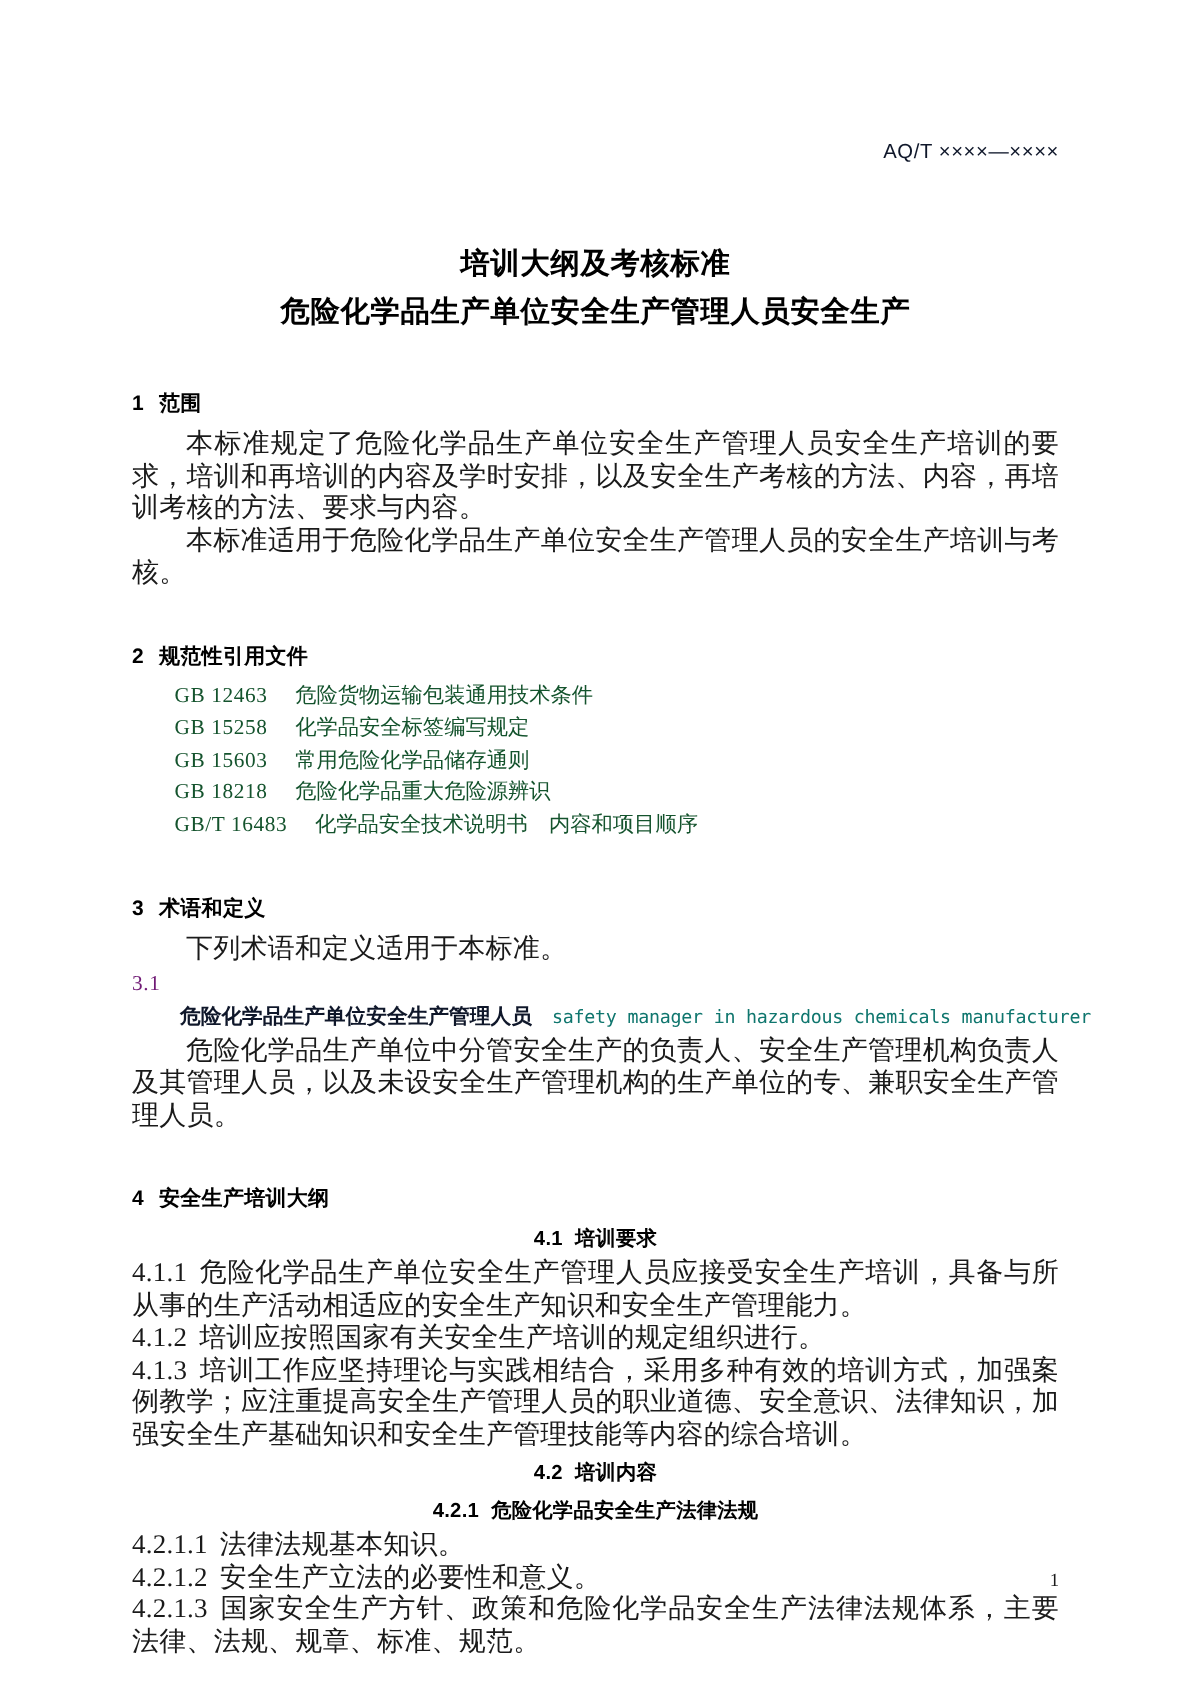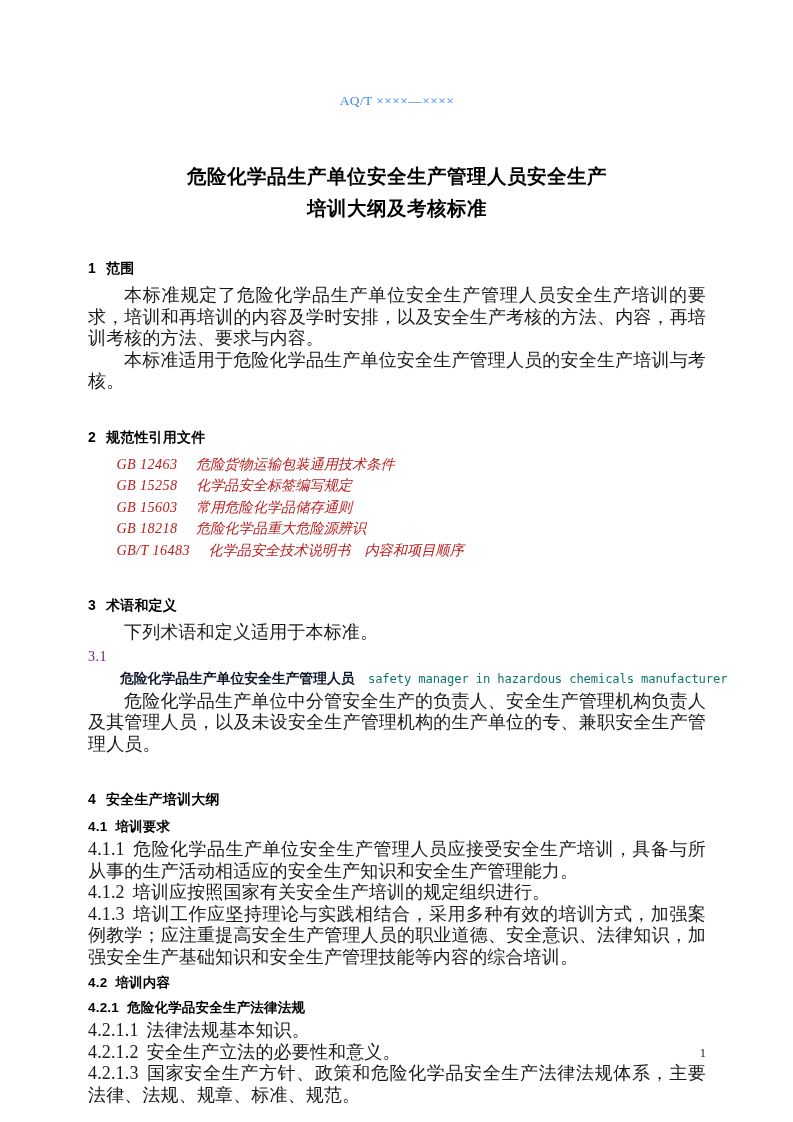--- a/index.html
+++ b/index.html
@@ -23,25 +23,25 @@
     height: 1122px;
     box-sizing: border-box;
   }
 
   
   .std-header {
     position: absolute;
     left: 88px;
     top: 93px;
     width: 618px;
-    text-align: center;
-    font-family: Liberation Serif, serif;
+    text-align: right;
+    font-family: Liberation Sans, sans-serif;
     font-size: 13.5px;
     letter-spacing: 0.4px;
-    color: #3b82f6;
+    color: #0f172a;
   }
 
   
   .body-col {
     position: absolute;
     left: 88px;
     top: 160px;
     width: 618px;
   }
 
@@ -69,20 +69,21 @@
   }
   h2.sec {
     font-size: 14px;
     margin-top: 34px;
     margin-bottom: 6px;
   }
   h3.sec {
     font-size: 13.5px;
     margin-top: 4px;
     margin-bottom: 2px;
+    text-align: center;
   }
   .sec .num { margin-right: 10px; }
   h3.sec .num { margin-right: 8px; }
 
   
   p.body {
     font-size: 18px;
     line-height: 21.5px;
     margin: 0;
     text-align: justify;
@@ -97,22 +98,21 @@
   
   ul.ref-list {
     list-style: none;
     margin: 2px 0 0 0;
     padding: 0;
   }
   ul.ref-list li {
     font-size: 14.2px;
     line-height: 21.5px;
     padding-left: 2em;
-    color: #b91c1c;
-    font-style: italic;
+    color: #14532d;
   }
   ul.ref-list li .code {
     font-family: "Liberation Serif", "DejaVu Serif", serif;
     letter-spacing: 0.4px;
   }
   ul.ref-list li .gap { display: inline-block; width: 1.3em; }
 
   
   .clause-no {
     font-size: 14.2px;
@@ -157,22 +157,22 @@
 </head>
 <body>
 
 <div class="page">
 
   <div class="std-header">AQ/T ××××—××××</div>
 
   <div class="body-col">
 
     <div class="doc-title">
+      <span class="ln">培训大纲及考核标准</span>
       <span class="ln">危险化学品生产单位安全生产管理人员安全生产</span>
-      <span class="ln">培训大纲及考核标准</span>
     </div>
 
     <h2 class="sec">
       <span class="num">1</span><span>范围</span>
     </h2>
     <p class="body indent">本标准规定了危险化学品生产单位安全生产管理人员安全生产培训的要求，培训和再培训的内容及学时安排，以及安全生产考核的方法、内容，再培训考核的方法、要求与内容。</p>
     <p class="body indent">本标准适用于危险化学品生产单位安全生产管理人员的安全生产培训与考核。</p>
 
     <h2 class="sec">
       <span class="num">2</span><span>规范性引用文件</span>

